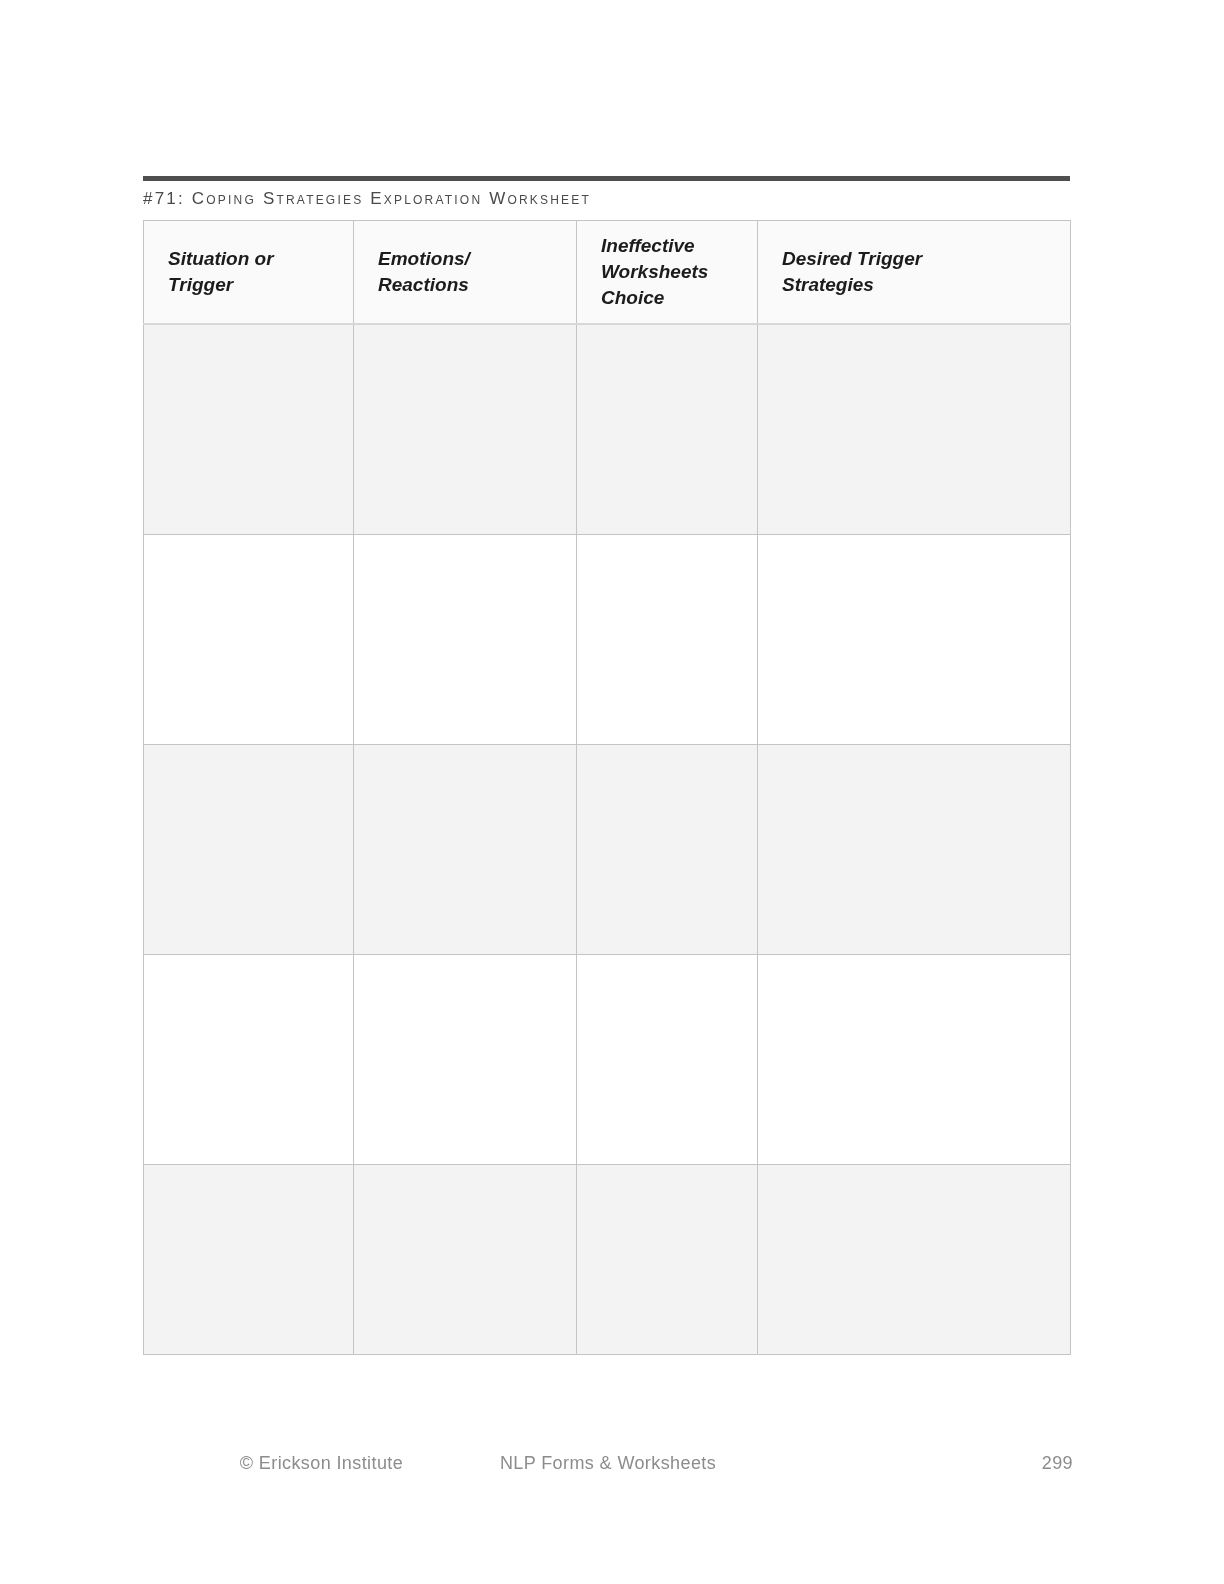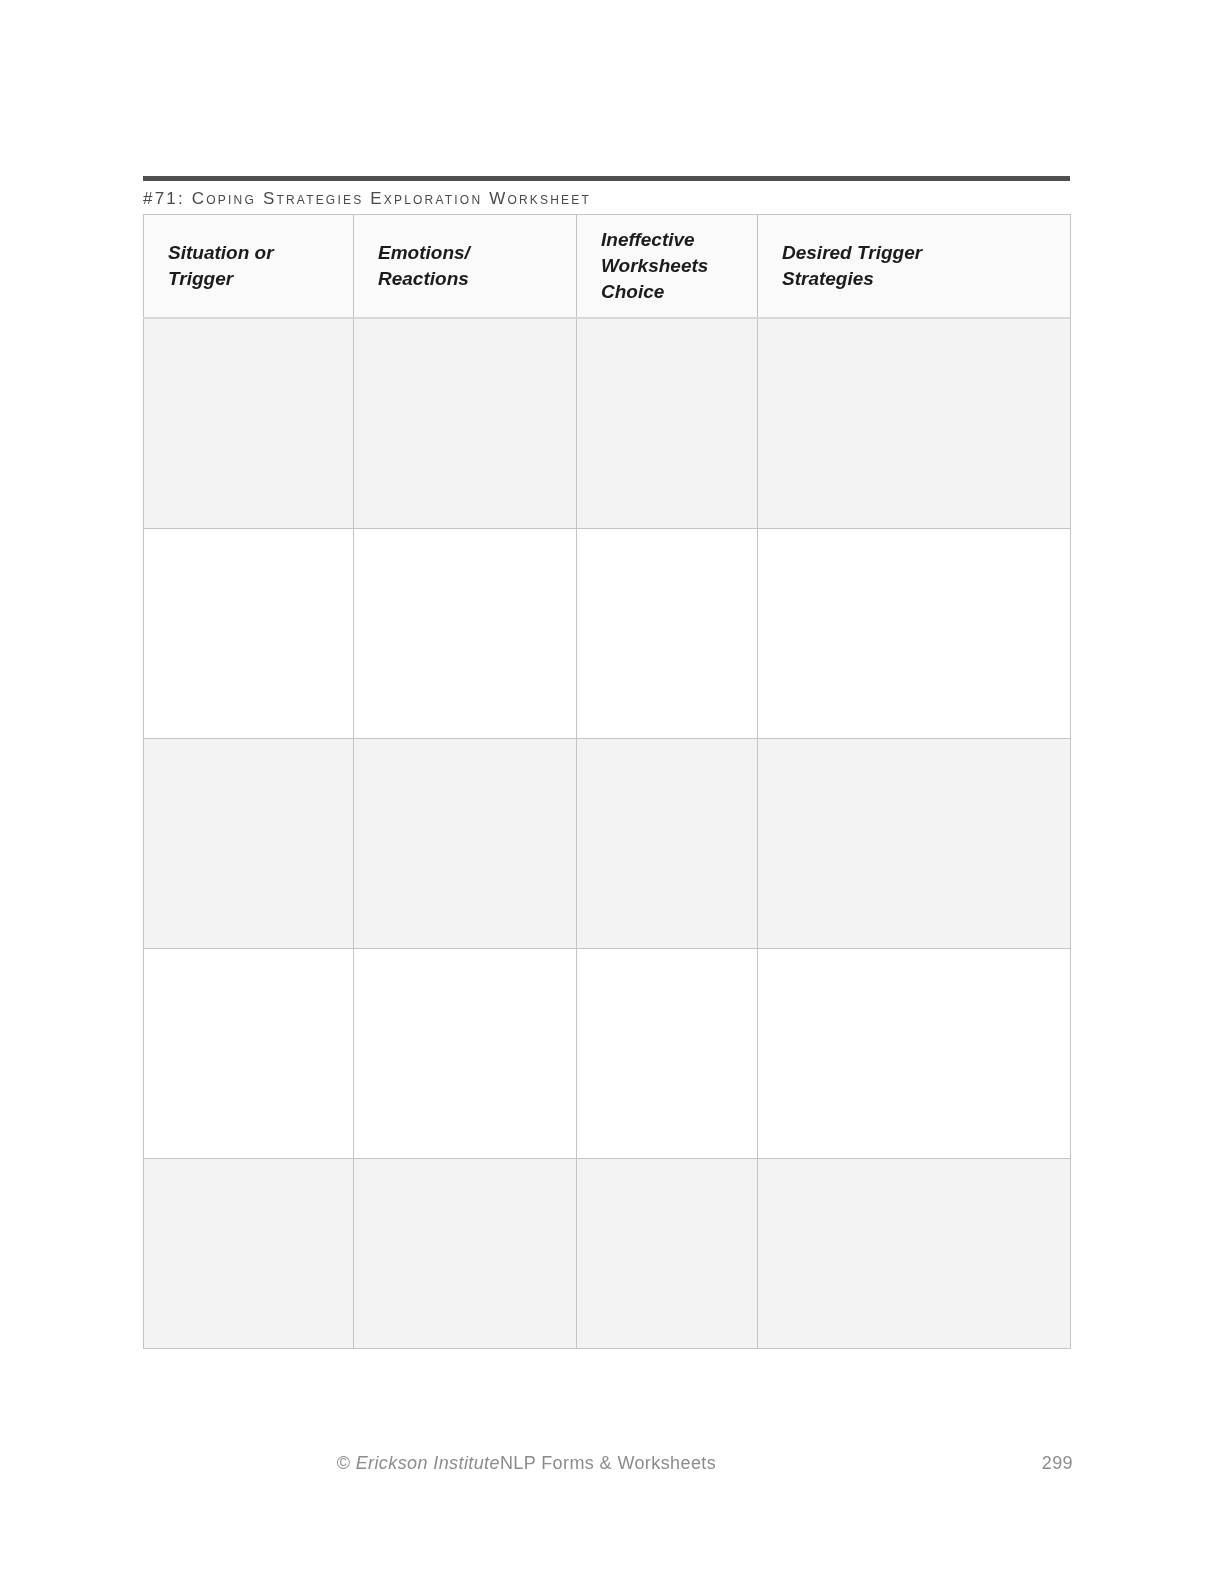--- a/index.html
+++ b/index.html
@@ -32,21 +32,21 @@
     font-weight: 400;
     color: #4a4a4a;
     font-variant: small-caps;
     letter-spacing: 2.2px;
     line-height: 20px;
   }
   table.worksheet {
     border-collapse: collapse;
     table-layout: fixed;
     width: 927px;
-    margin-top: 5px;
+    margin-top: 11px;
   }
   table.worksheet th,
   table.worksheet td {
     border: 1px solid #c4c4c4;
   }
   table.worksheet thead th {
     background: #fafafa;
     color: #1c1c1c;
     font-style: italic;
     font-weight: 700;
@@ -74,21 +74,21 @@
     left: 143px;
     top: 1452px;
     width: 930px;
     display: flex;
     align-items: baseline;
     color: #8c8c8c;
     font-size: 18px;
     letter-spacing: 0.4px;
     line-height: 22px;
   }
-  .footer .left  { flex: 1; text-align: right; font-style: italic; }
+  .footer .left  { flex: 1; text-align: center; }
   .footer .center{ flex: 0 1 auto; text-align: right; }
   .footer .right { flex: 1; text-align: right; }
 </style>
 </head>
 <body>
 
 <div class="page">
 
   <div class="content">
 

